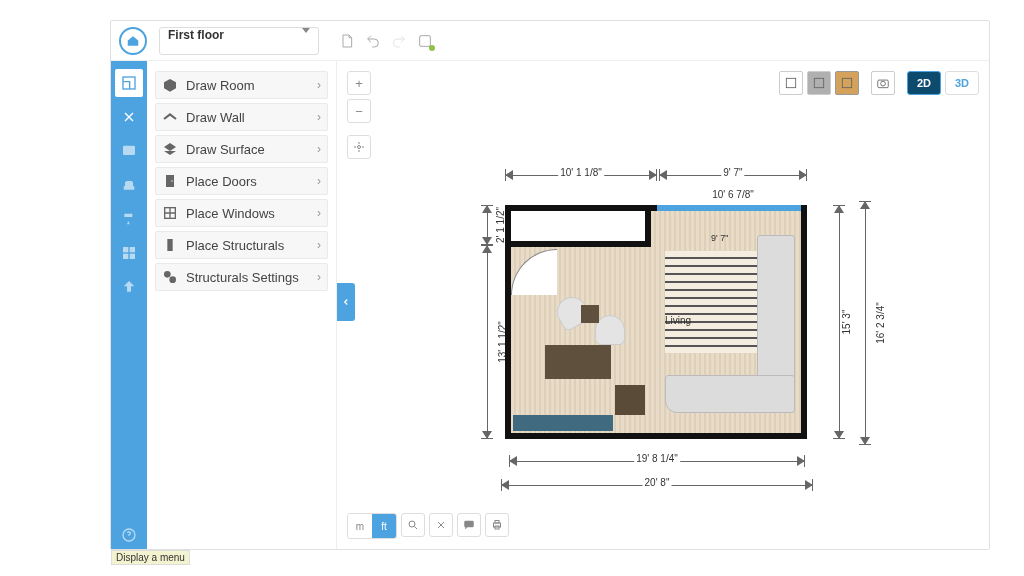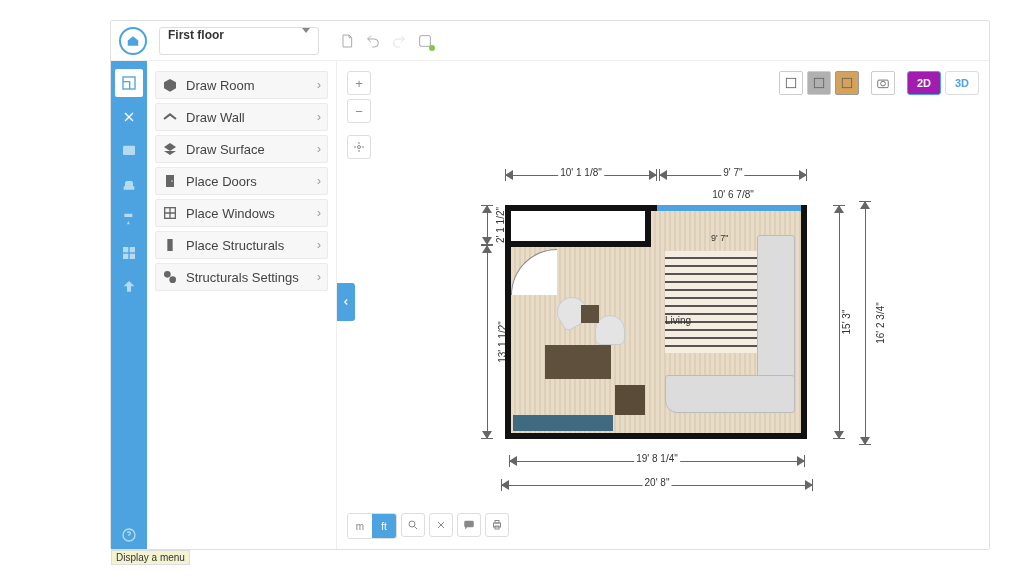--- a/index.html
+++ b/index.html
@@ -40,21 +40,21 @@
   .canvas-area { flex: 1; position: relative; background: #fff; }
   .zoom-ctrl { position: absolute; top: 10px; left: 10px; display: flex; flex-direction: column; gap: 4px; }
   .sq-btn { width: 24px; height: 24px; border: 1px solid #ddd; background: #fff; border-radius: 3px; display: flex; align-items: center; justify-content: center; color: #888; cursor: pointer; font-size: 13px; }
   .snapshot-bar { position: absolute; top: 10px; right: 10px; display: flex; gap: 4px; align-items: center; }
   .snap { width: 24px; height: 24px; border: 1px solid #ccc; border-radius: 2px; cursor: pointer; display:flex; align-items:center; justify-content:center; background:#fff; }
   .snap.sel { background: #d4a25b; border-color:#999; }
   .snap.sel2 { background: #b0b0b0; }
   .snap.plain { background:#fff; }
   .snap svg { width:14px; height:14px; stroke:#666; fill:none; stroke-width:1.5; }
   .dim-pill { width: 34px; height: 24px; display:flex; align-items:center; justify-content:center; border:1px solid #ddd; border-radius:3px; font-size:11px; font-weight:600; cursor:pointer; color:#4da3e0; background:#fff; }
-  .dim-pill.active { background:#a21caf; color:#fff; border-color:#4da3e0; }
+  .dim-pill.active { background:#0c4a6e; color:#fff; border-color:#4da3e0; }
   
   .bottom-bar { position: absolute; bottom: 10px; left: 10px; display: flex; gap: 4px; }
   .unit-grp { display:flex; border:1px solid #ddd; border-radius:3px; overflow:hidden; }
   .unit-btn { width:24px; height:24px; display:flex; align-items:center; justify-content:center; font-size:10px; cursor:pointer; color:#888; background:#fff; border:none; }
   .unit-btn.active { background:#4da3e0; color:#fff; }
   
   .plan-wrap { position: absolute; left: 60px; top: 50px; width: 520px; height: 400px; }
   .dimline { position:absolute; font-size:10px; color:#333; }
   .hdim { height:12px; border-left:1px solid #666; border-right:1px solid #666; }
   .hdim::before { content:''; position:absolute; left:0; right:0; top:50%; height:0; border-top:1px solid #666; }

